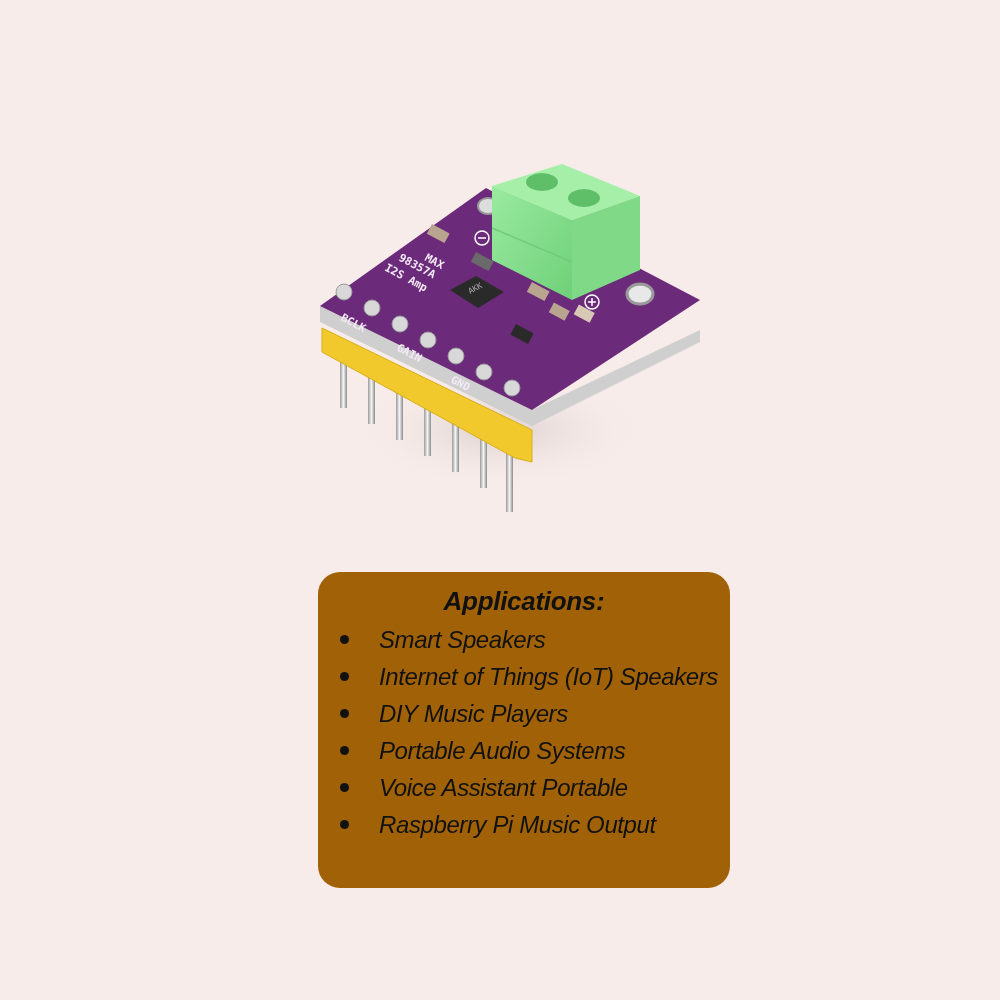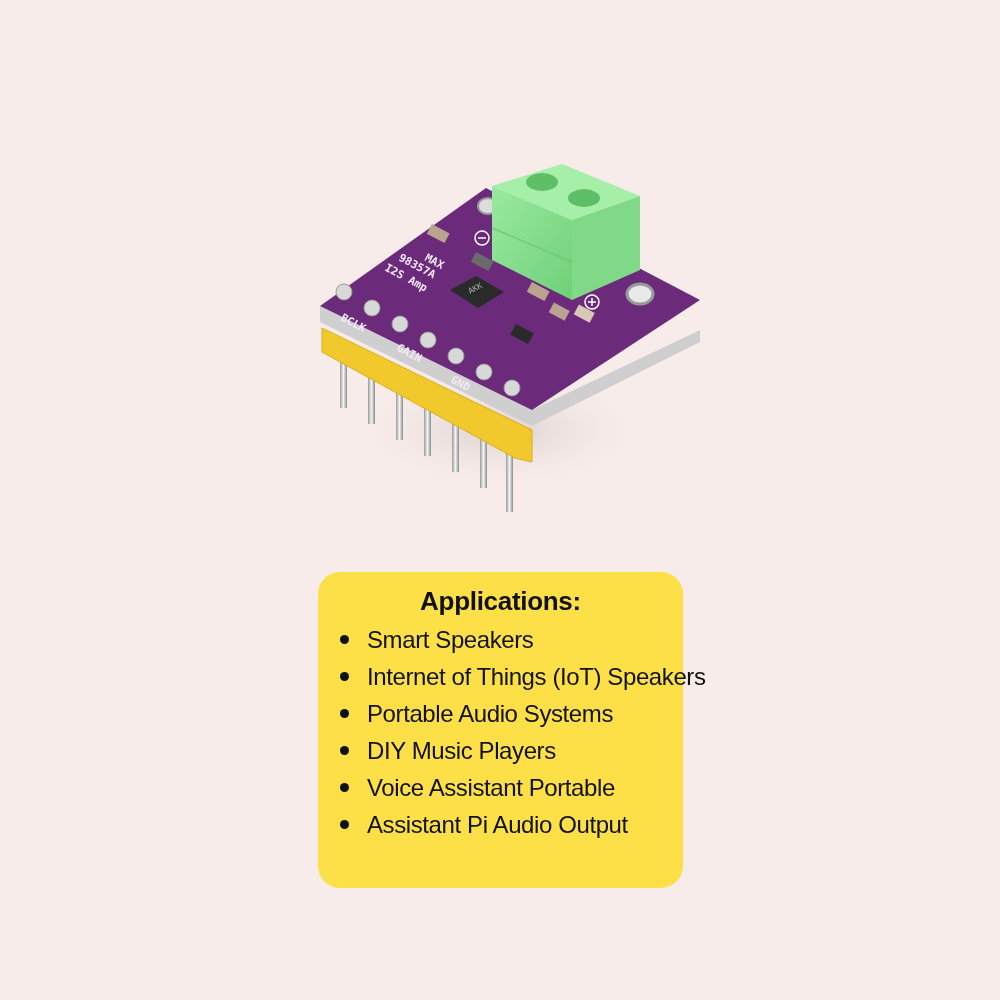--- a/index.html
+++ b/index.html
@@ -11,45 +11,47 @@
       font-family: "Liberation Sans", "DejaVu Sans", sans-serif;
     }
     .product-image {
       position: absolute;
       left: 300px; top: 110px;
       width: 420px; height: 420px;
     }
     .apps-card {
       position: absolute;
       left: 318px; top: 572px;
-      width: 365px; height: 316px;
-      background: #fde047;
+      width: 412px; height: 316px;
+      background: #a16207;
       border-radius: 22px;
       box-sizing: border-box;
       padding-top: 14px;
+      font-style: italic;
     }
     .apps-title {
       text-align: center;
       font-weight: bold;
       font-size: 26px;
       color: #111;
       margin: 0 0 4px 0;
       letter-spacing: -0.3px;
     }
     .apps-list {
       list-style: none;
       margin: 0; padding: 0 0 0 22px;
     }
     .apps-list li {
       display: flex; align-items: center;
       height: 37px;
       font-size: 24px;
       color: #111;
       letter-spacing: -0.4px;
       white-space: nowrap;
+      gap: 12px;
     }
     .bullet {
       display: inline-block;
       width: 9px; height: 9px;
       background: #111;
       border-radius: 50%;
       margin-right: 18px;
       flex: none;
     }
   </style>
@@ -145,28 +147,28 @@
     <li>
         <span class="bullet"></span>
         <span>Smart Speakers</span>
       </li>
     <li>
         <span class="bullet"></span>
         <span>Internet of Things (IoT) Speakers</span>
       </li>
     <li>
         <span class="bullet"></span>
-        <span>Portable Audio Systems</span>
+        <span>DIY Music Players</span>
       </li>
     <li>
         <span class="bullet"></span>
-        <span>DIY Music Players</span>
+        <span>Portable Audio Systems</span>
       </li>
     <li>
         <span class="bullet"></span>
         <span>Voice Assistant Portable</span>
       </li>
     <li>
         <span class="bullet"></span>
-        <span>Assistant Pi Audio Output</span>
+        <span>Raspberry Pi Music Output</span>
       </li>
   </ul>
 </div>
 
 </body></html>

